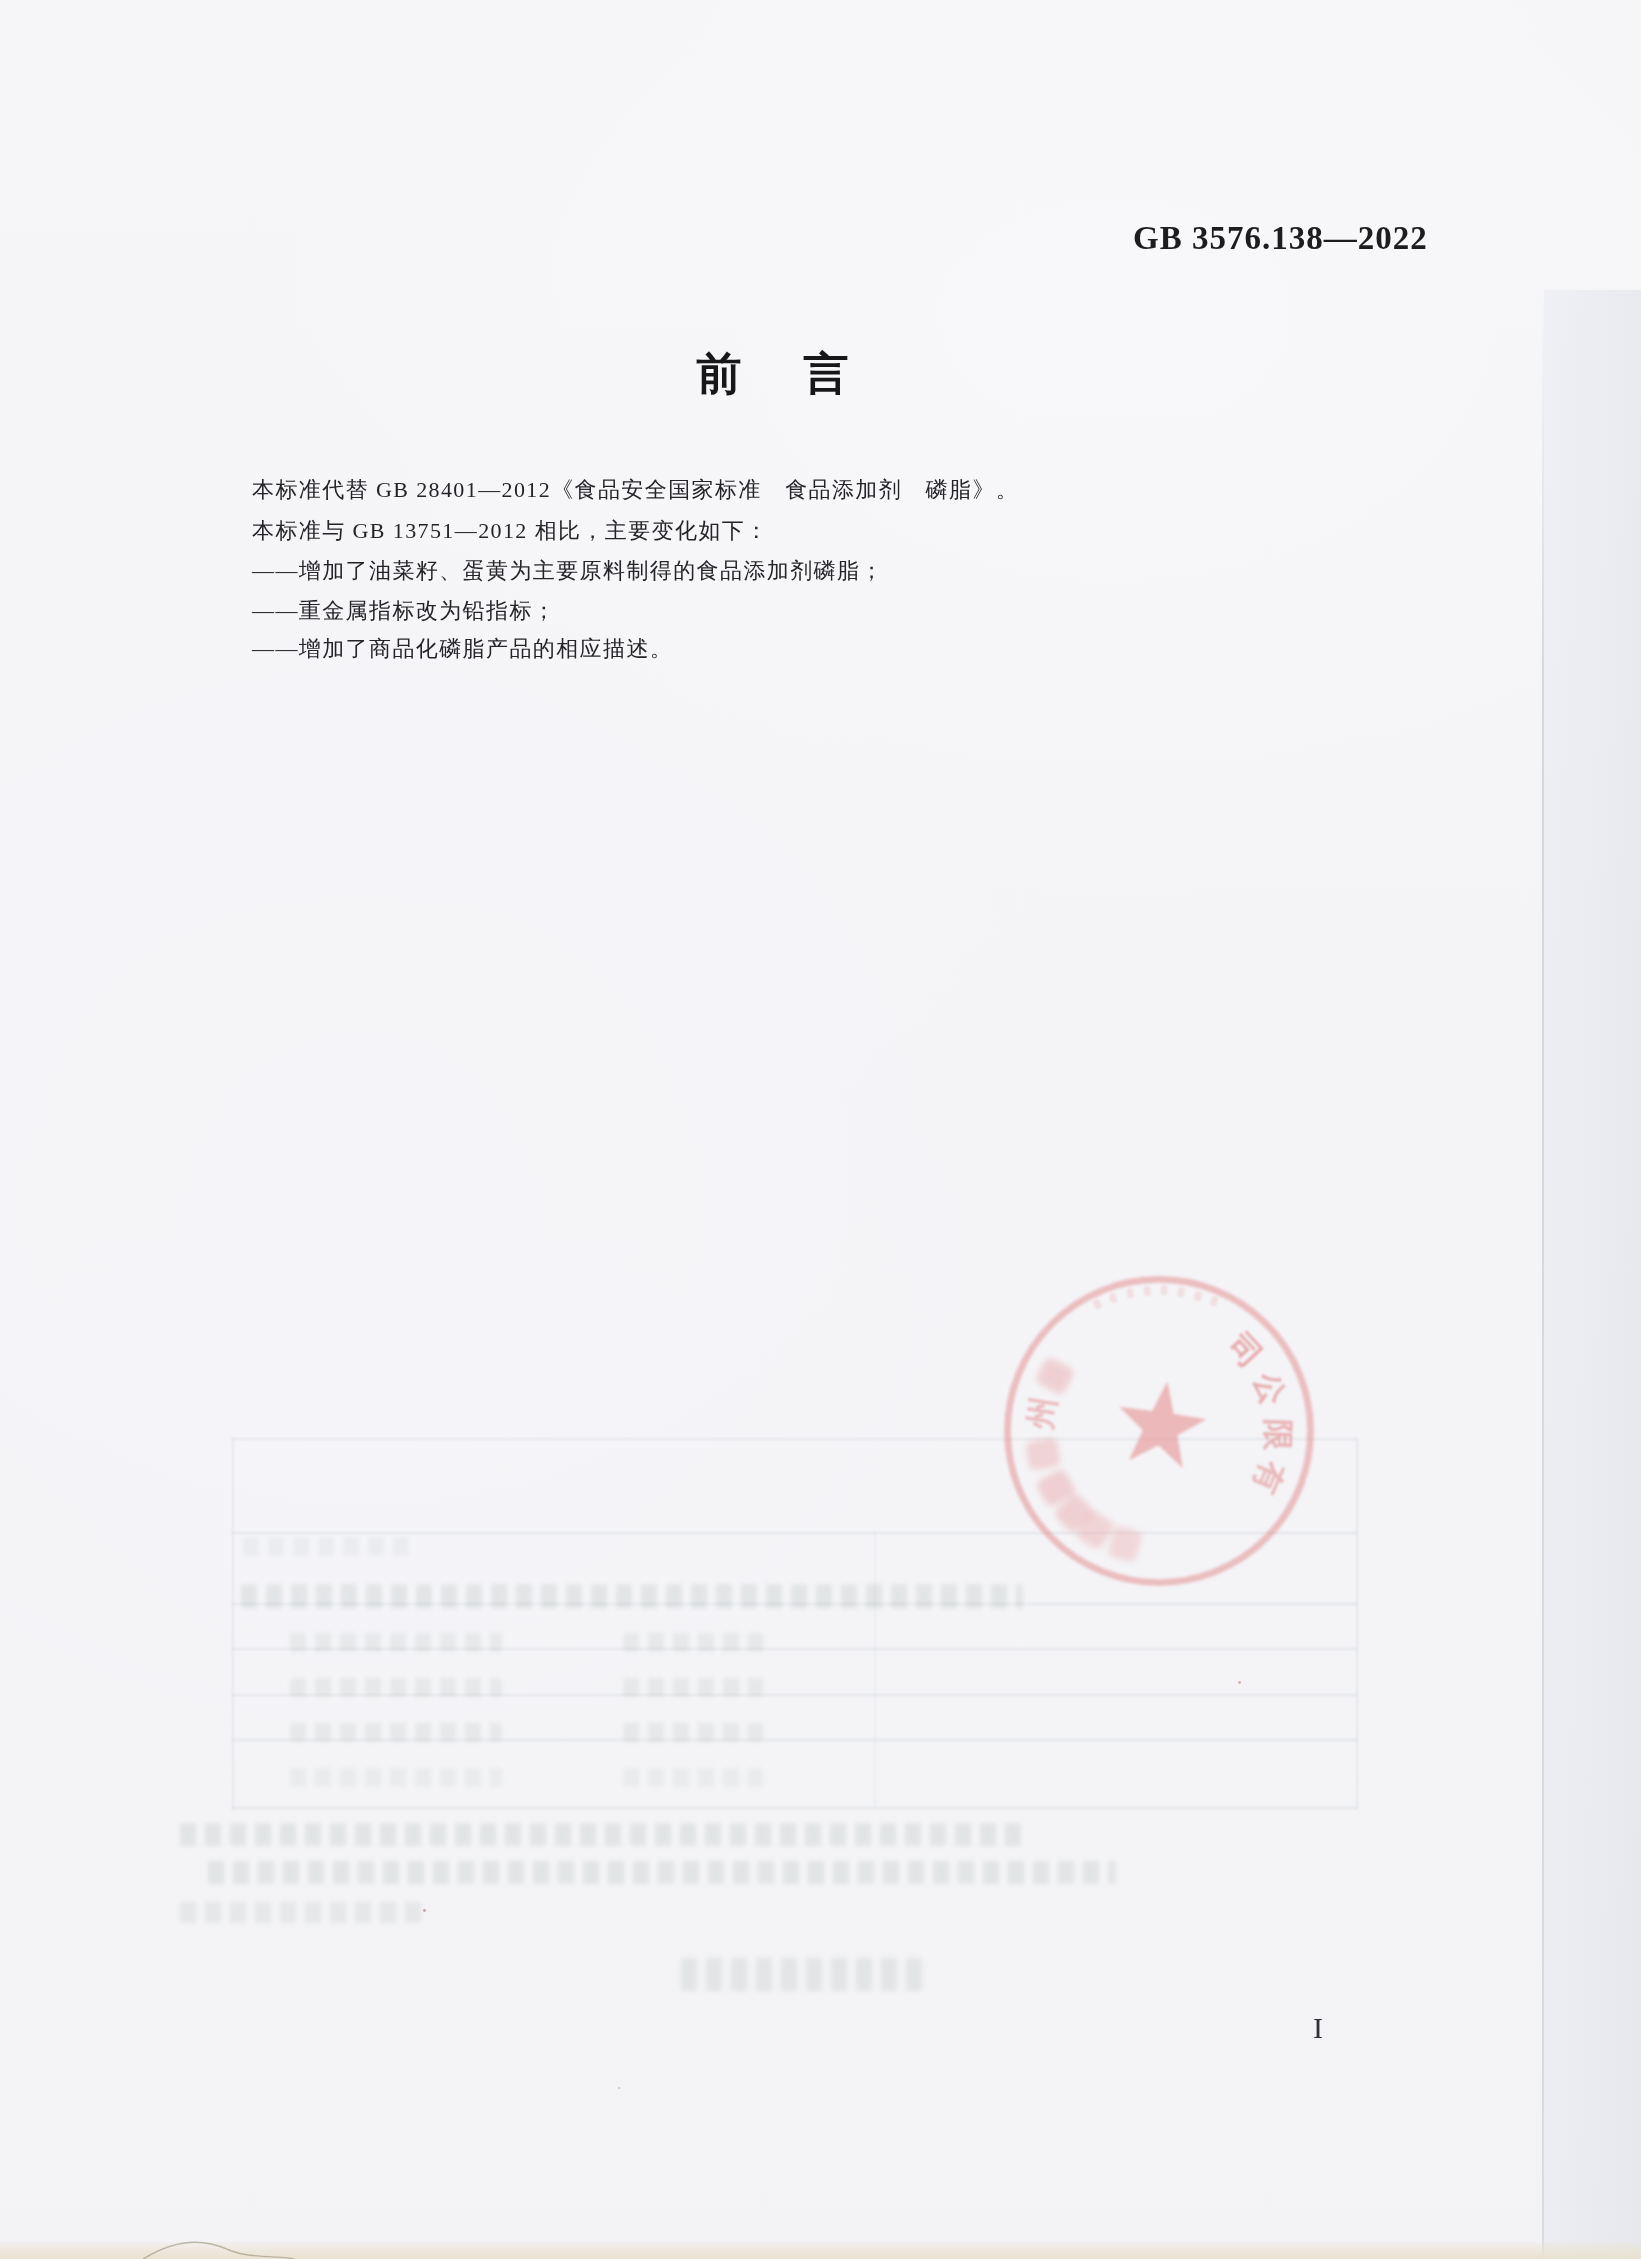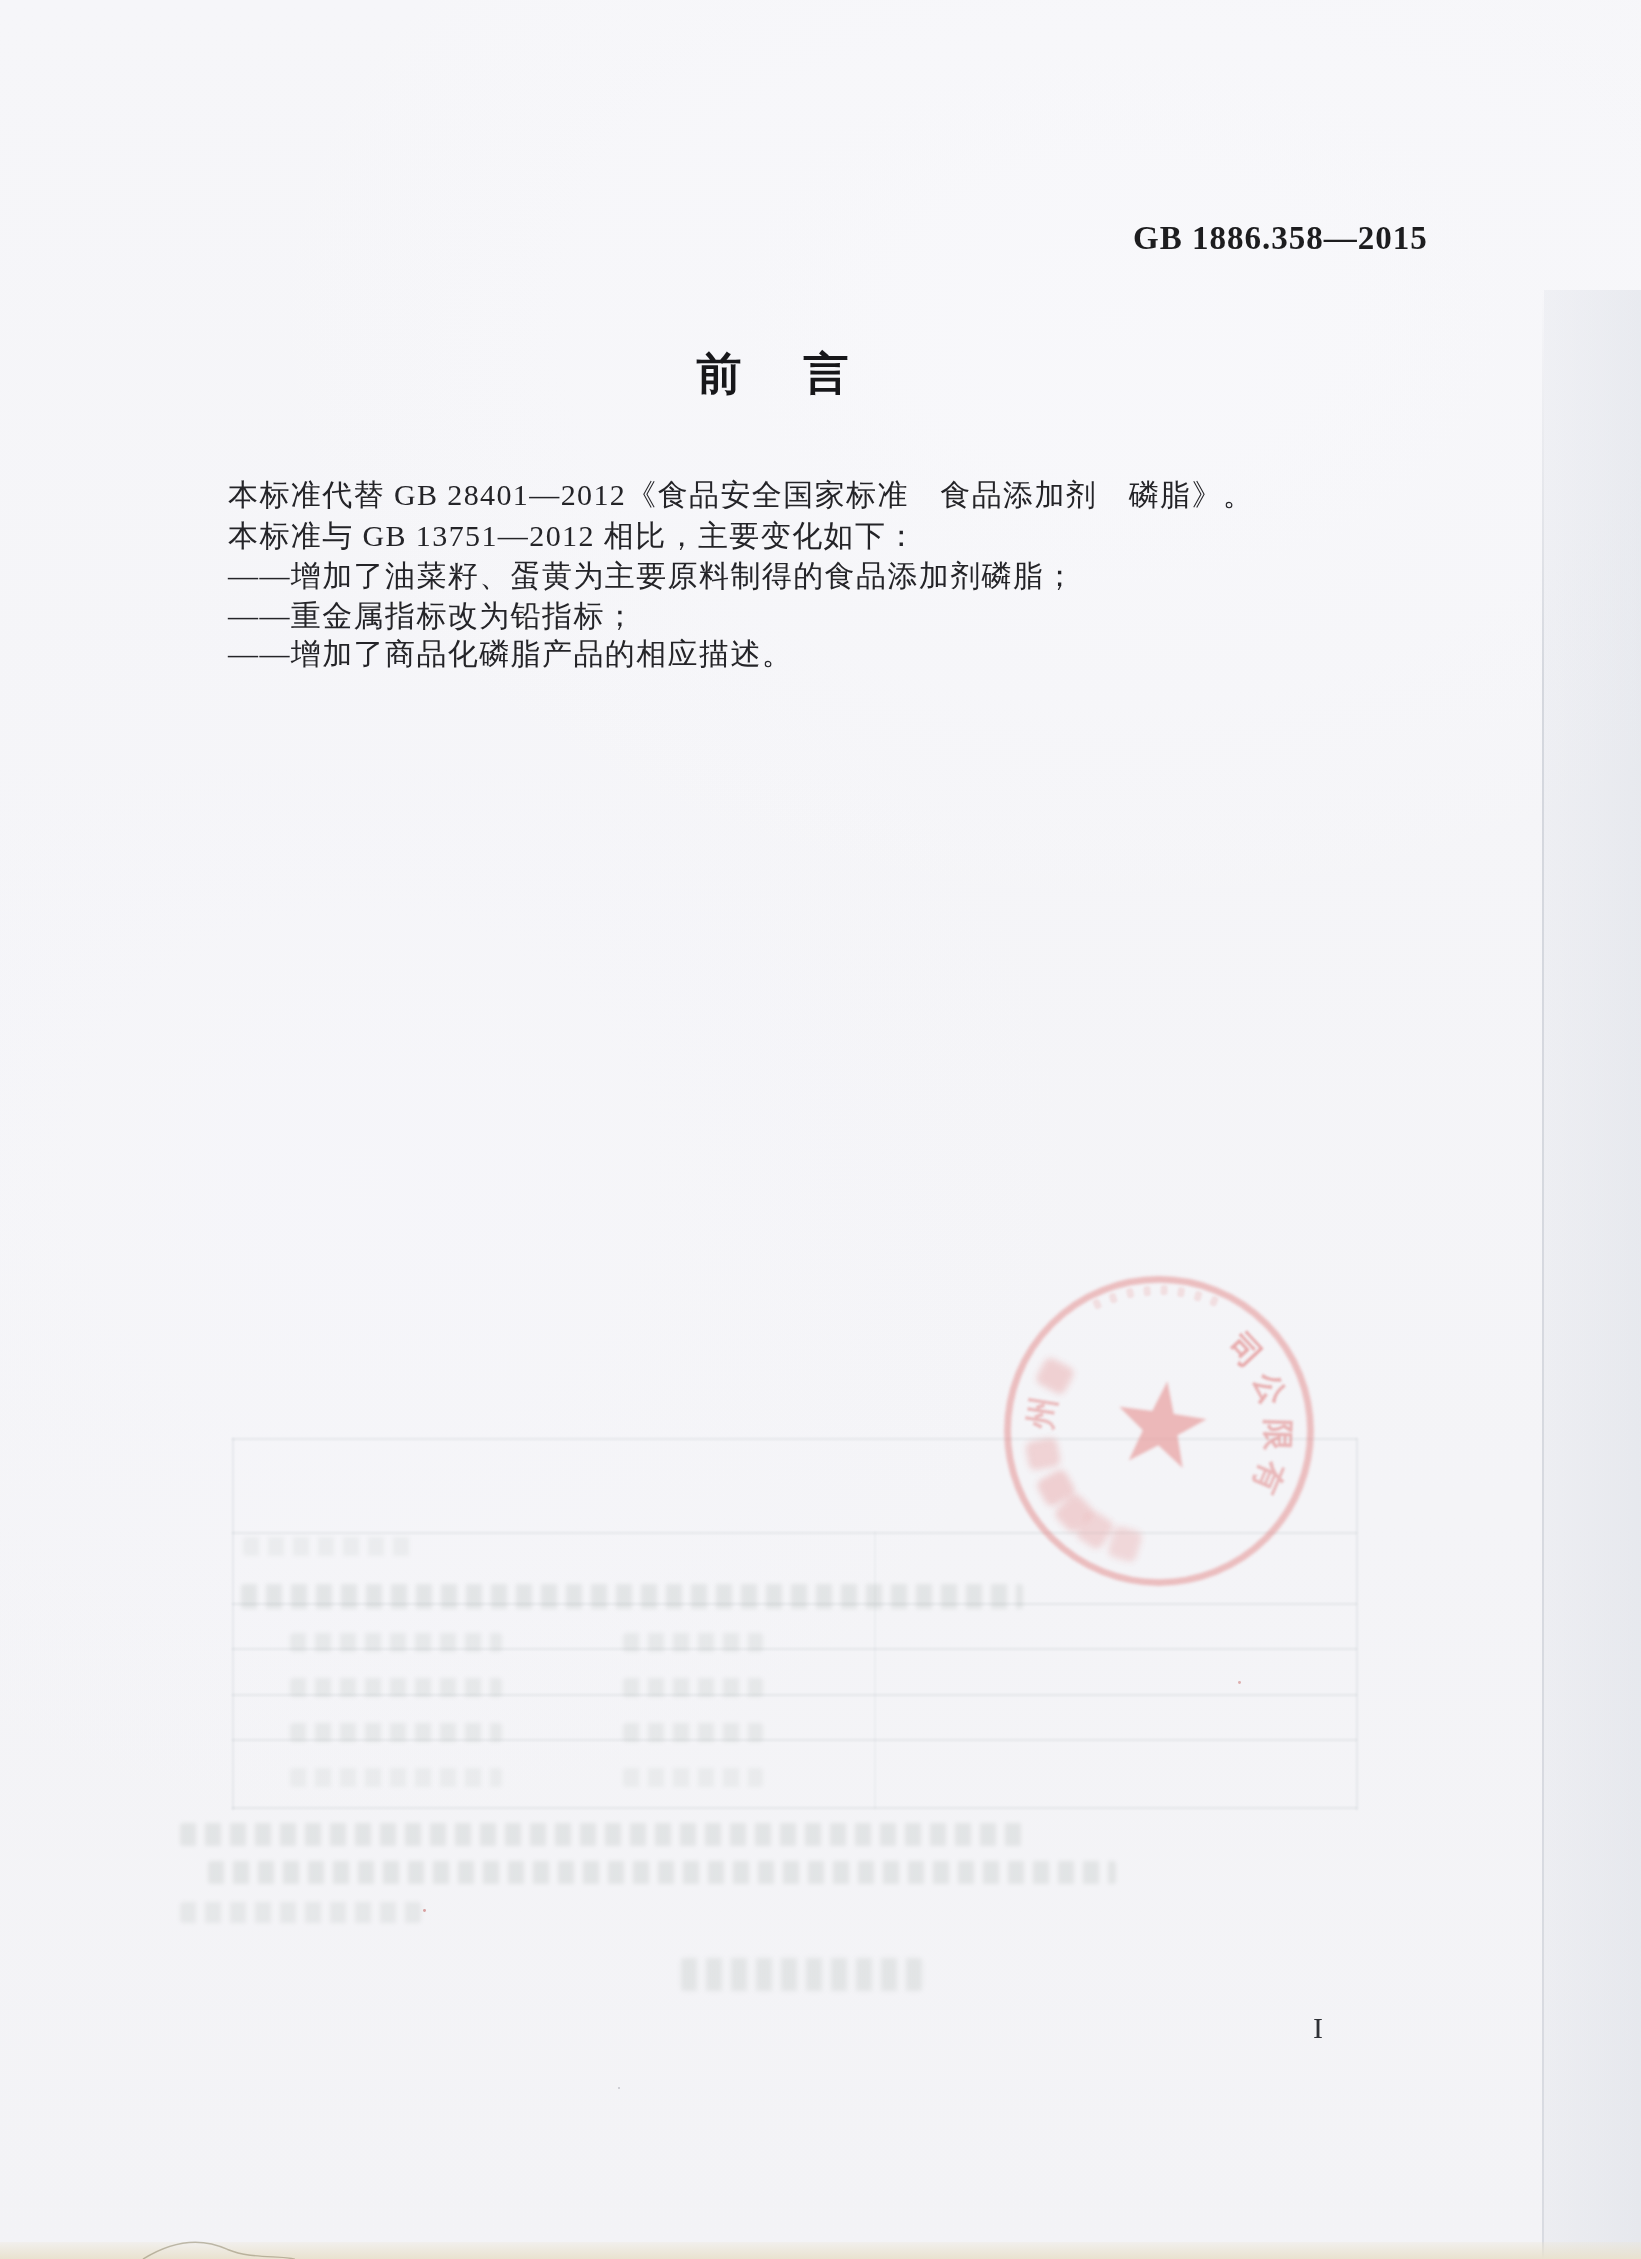--- a/index.html
+++ b/index.html
@@ -15,22 +15,22 @@
   .std-code{
     position:absolute;left:1133px;top:220px;
     font-size:33px;font-weight:700;letter-spacing:1px;color:#1d1d1f;white-space:nowrap;
   }
   .doc-title{
     position:absolute;left:618px;top:344px;width:309px;
     display:flex;justify-content:center;gap:62px;
     font-size:45px;font-weight:700;color:#17171a;
   }
   .para{
-    position:absolute;left:228px;height:37px;white-space:nowrap;
-    font-size:30px;color:#242428;letter-spacing:1.4px;
+    position:absolute;left:252px;height:37px;white-space:nowrap;
+    font-size:22px;color:#242428;letter-spacing:1.4px;
   }
   .p1{top:475px}.p2{top:516px}.p3{top:556px}.p4{top:596px}.p5{top:634px}
   .page-num{
     position:absolute;left:1313px;top:2011px;font-size:30px;color:#2f3136;letter-spacing:1px;
   }
   
   .stamp{position:absolute;left:966px;top:1238px;width:386px;height:386px;opacity:.88;}
   .stamp svg{position:absolute;left:0;top:0;}
   .ring-ch{
     position:absolute;font-size:32px;font-weight:700;color:#e07e7e;
@@ -62,21 +62,21 @@
   .bottom-strip{position:absolute;left:0;top:2242px;width:1641px;height:17.4px;
         background:linear-gradient(rgba(236,229,211,.25), #e9e2cf);}
   .squiggle{position:absolute;left:135px;top:2236px;}
   .speck{position:absolute;border-radius:50%;}
 </style>
 </head>
 <body>
 
 <div class="page">
 
-  <div class="std-code">GB 1886.358—2015</div>
+  <div class="std-code">GB 3576.138—2022</div>
 
   <div class="doc-title">
     <span>前</span>
     <span>言</span>
   </div>
 
   <div class="para p1">本标准代替 GB 28401—2012《食品安全国家标准　食品添加剂　磷脂》。</div>
   <div class="para p2">本标准与 GB 13751—2012 相比，主要变化如下：</div>
   <div class="para p3">——增加了油菜籽、蛋黄为主要原料制得的食品添加剂磷脂；</div>
   <div class="para p5">——增加了商品化磷脂产品的相应描述。</div>

